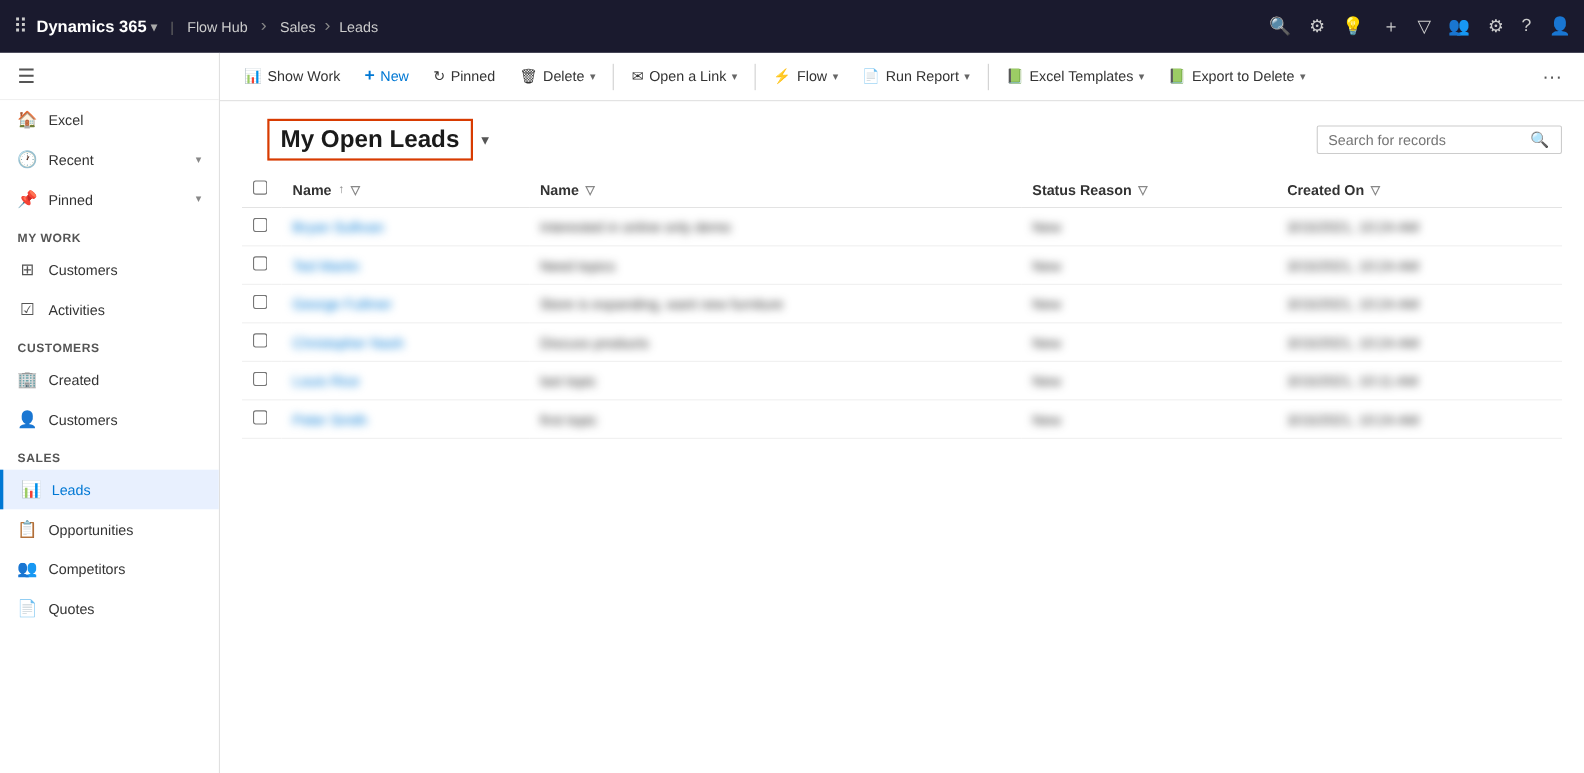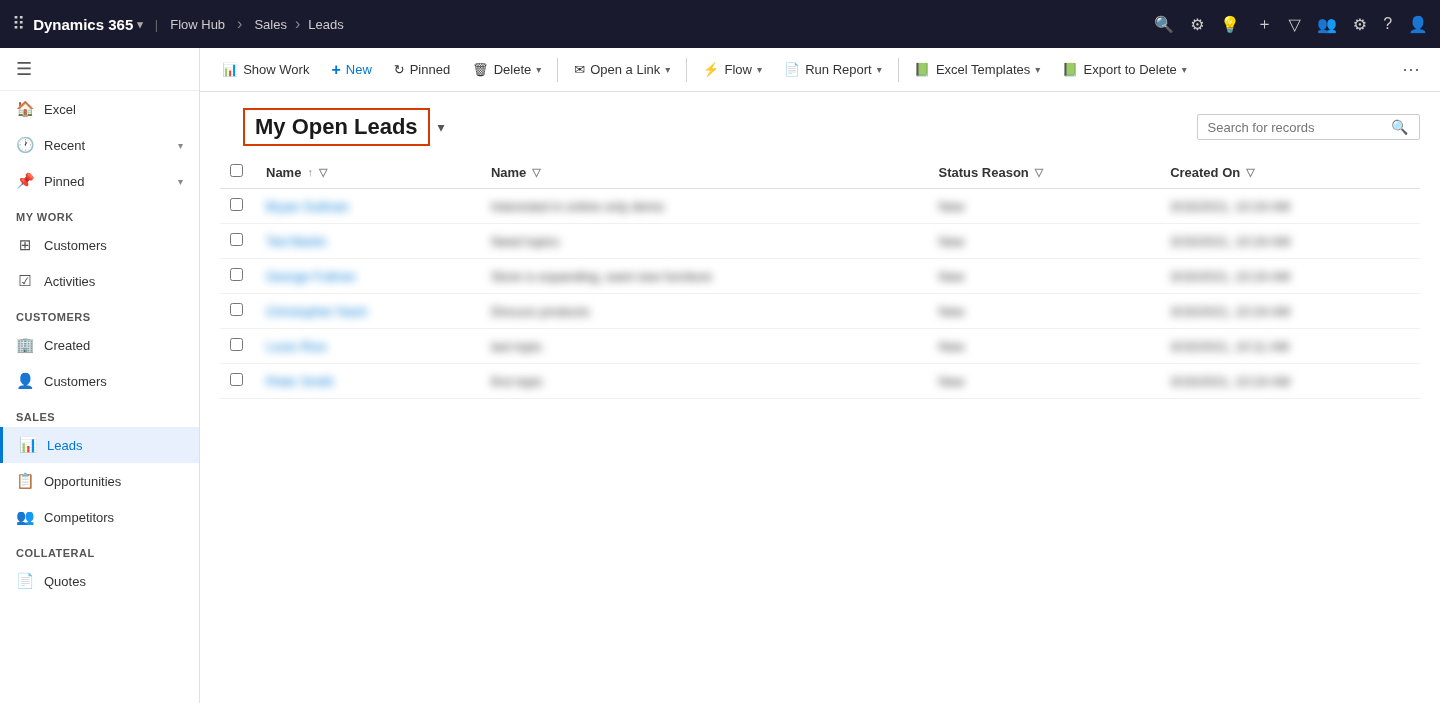--- a/index.html
+++ b/index.html
@@ -364,21 +364,20 @@
     </div>
     <div class="sidebar-nav-item">
       <span class="icon">📋</span>
       <span>Opportunities</span>
     </div>
     <div class="sidebar-nav-item">
       <span class="icon">👥</span>
       <span>Competitors</span>
     </div>
 
-    <div class="sidebar-section-header">Collateral</div>
     <div class="sidebar-nav-item">
       <span class="icon">📄</span>
       <span>Quotes</span>
     </div>
   </div>
 
   <div class="content-area">
 
     <div class="toolbar">
       <button class="toolbar-btn">

